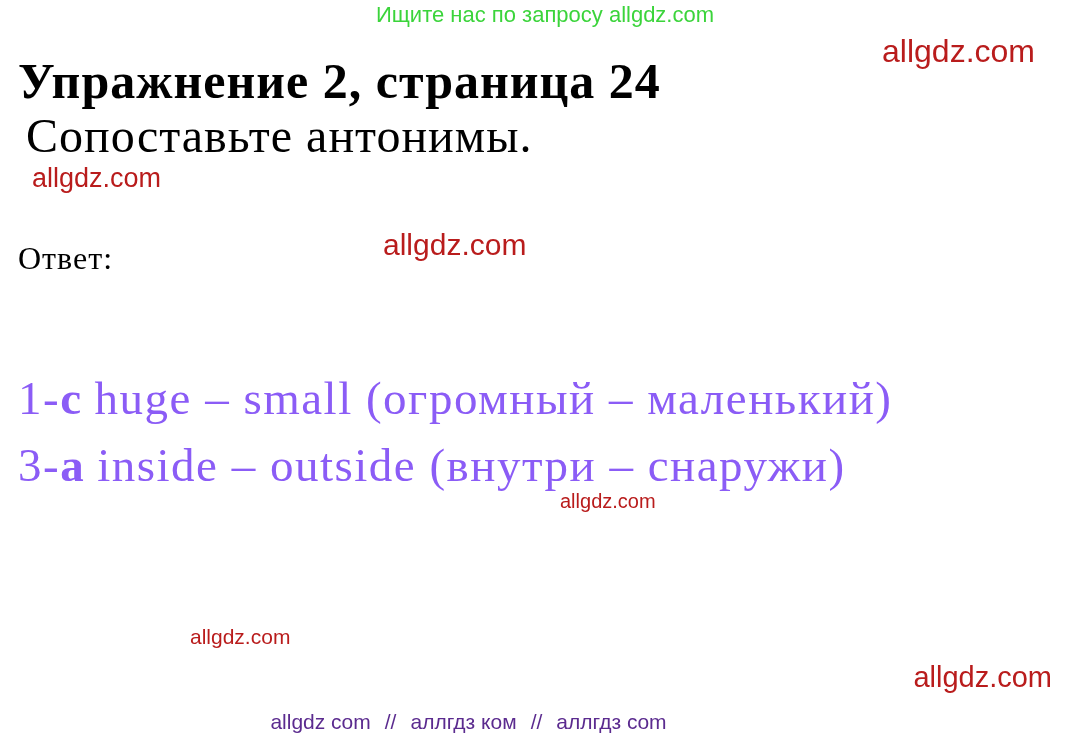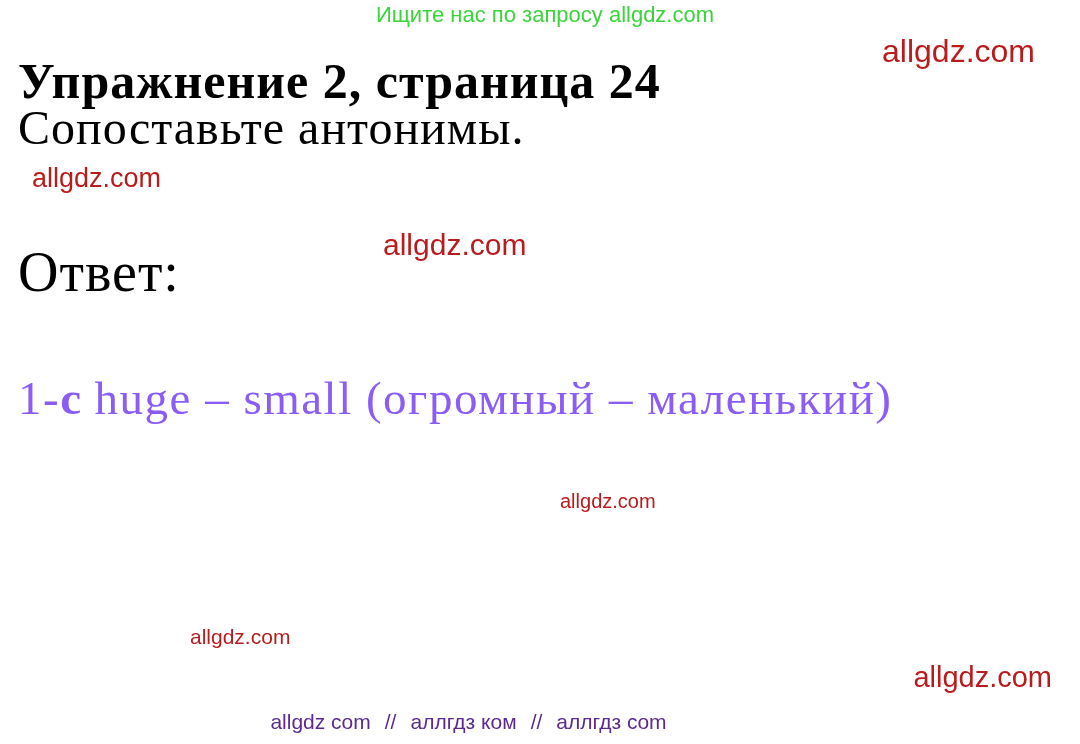--- a/index.html
+++ b/index.html
@@ -25,26 +25,26 @@
     letter-spacing:1px;
     color:#000;
     margin:0;
   }
   .subtitle{
     position:absolute;top:100px;left:18px;
     font-family:"Liberation Serif",serif;
     font-size:48px;
     letter-spacing:1px;
     color:#000;
-    margin:0;
+    margin:8px;
   }
   .answer-label{
     position:absolute;top:240px;left:18px;
     font-family:"Liberation Serif",serif;
-    font-size:56px;
+    font-size:32px;
     letter-spacing:1px;
     color:#000;
   }
   .answers{
     position:absolute;top:368px;left:18px;
     font-family:"Liberation Serif",serif;
     font-size:47px;
     letter-spacing:1.5px;
     color:#8b5cf6;
   }
@@ -83,20 +83,21 @@
 <div class="subtitle">Сопоставьте антонимы.</div>
 
 <div class="watermark wm-left">allgdz.com</div>
 
 <div class="watermark wm-center">allgdz.com</div>
 
 <div class="answer-label">Ответ:</div>
 
 <div class="answers">
   <div class="answer-line"><span>1-</span><span class="answer-letter">c</span><span class="answer-text">huge – small (огромный – маленький)</span></div>
+  <div class="answer-line"><span>3-</span><span class="answer-letter">a</span><span class="answer-text">inside – outside (внутри – снаружи)</span></div>
 </div>
 
 <div class="watermark wm-mid-small">allgdz.com</div>
 <div class="watermark wm-line4">allgdz.com</div>
 <div class="watermark wm-bottom-right">allgdz.com</div>
 
 <div class="footer">
   <span>allgdz com</span><span class="sep">//</span><span>аллгдз ком</span><span class="sep">//</span><span>аллгдз com</span>
 </div>
 

